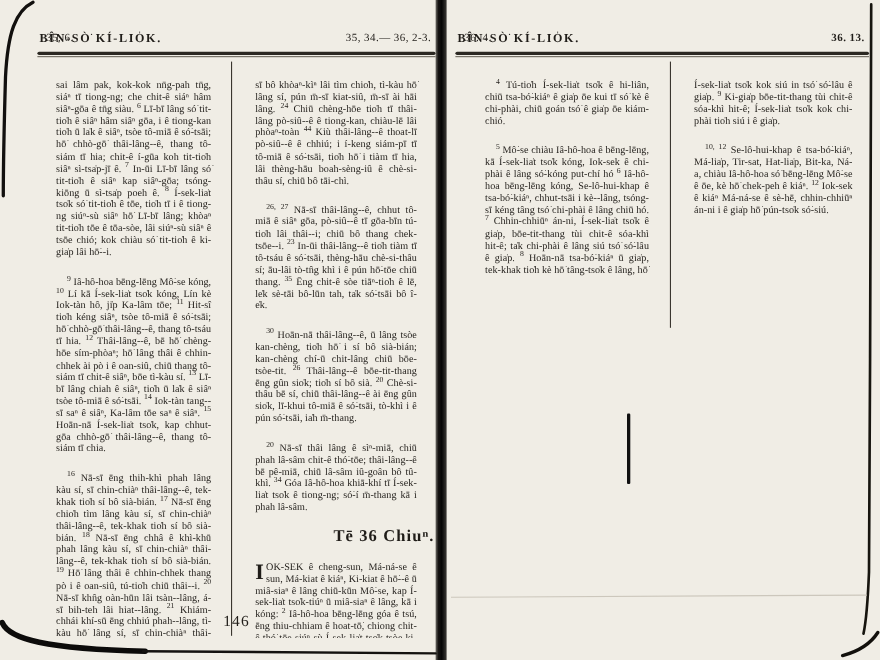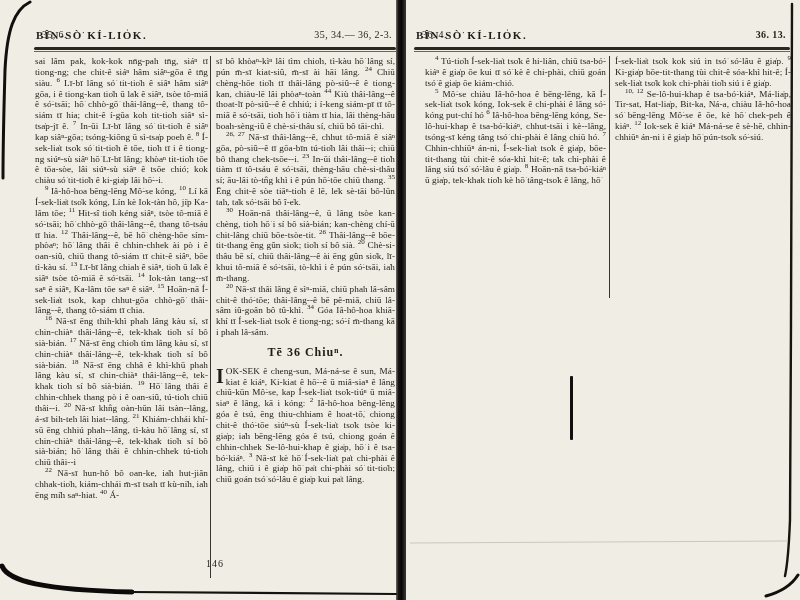--- a/index.html
+++ b/index.html
@@ -23,27 +23,27 @@
   .hrule .b{height:1px;background:#6b665c;margin-top:1.5px;}
   .col{position:absolute;top:56px;overflow:hidden;text-align:justify;
        font-size:9.2px;line-height:10.85px;letter-spacing:.05px;}
   #lp-col1{left:3px;width:173px;height:524px;}
   #lp-col2{left:184px;width:179px;height:524px;}
   #rp-col1{left:13px;width:181px;height:500px;}
   #rp-col2{left:203px;width:176px;height:500px;}
   .vdiv{position:absolute;width:1px;background:#3a362f;}
   #lp-div{left:178px;top:56px;height:522px;}
   #rp-div{left:197px;top:56px;height:242px;}
-  .para{margin:0;}
+  .para{margin:16px;}
   .para.indent{text-indent:10px;}
   sup{font-size:7px;line-height:0;vertical-align:4px;letter-spacing:0;}
-  .chapter-heading{text-align:center;font-weight:bold;font-size:12px;
+  .chapter-heading{text-align:right;font-weight:bold;font-size:15px;
        margin:9px 0 8px 0;letter-spacing:1px;text-indent:0;}
   .dropcap{float:left;font-size:20px;line-height:18px;padding:1px 2px 0 0;font-weight:600;}
-  .pgnum{position:absolute;width:100%;text-align:center;font-size:10px;letter-spacing:1px;}
+  .pgnum{position:absolute;width:100%;text-align:center;font-size:14px;letter-spacing:1px;}
   #lp-num{top:558px;}
   #rp-num{top:556px;}
   #spine{position:absolute;left:396px;top:0;width:10px;height:600px;
       background:linear-gradient(90deg,#6d6a64 0%,#161412 25%,#060606 55%,#3c3a36 100%);}
   #artifact-line{position:absolute;left:570px;top:376px;width:2.5px;height:64px;background:#101010;border-radius:1px;}
   #edges{position:absolute;left:0;top:0;pointer-events:none;}
 </style>
 </head>
 <body>
 

